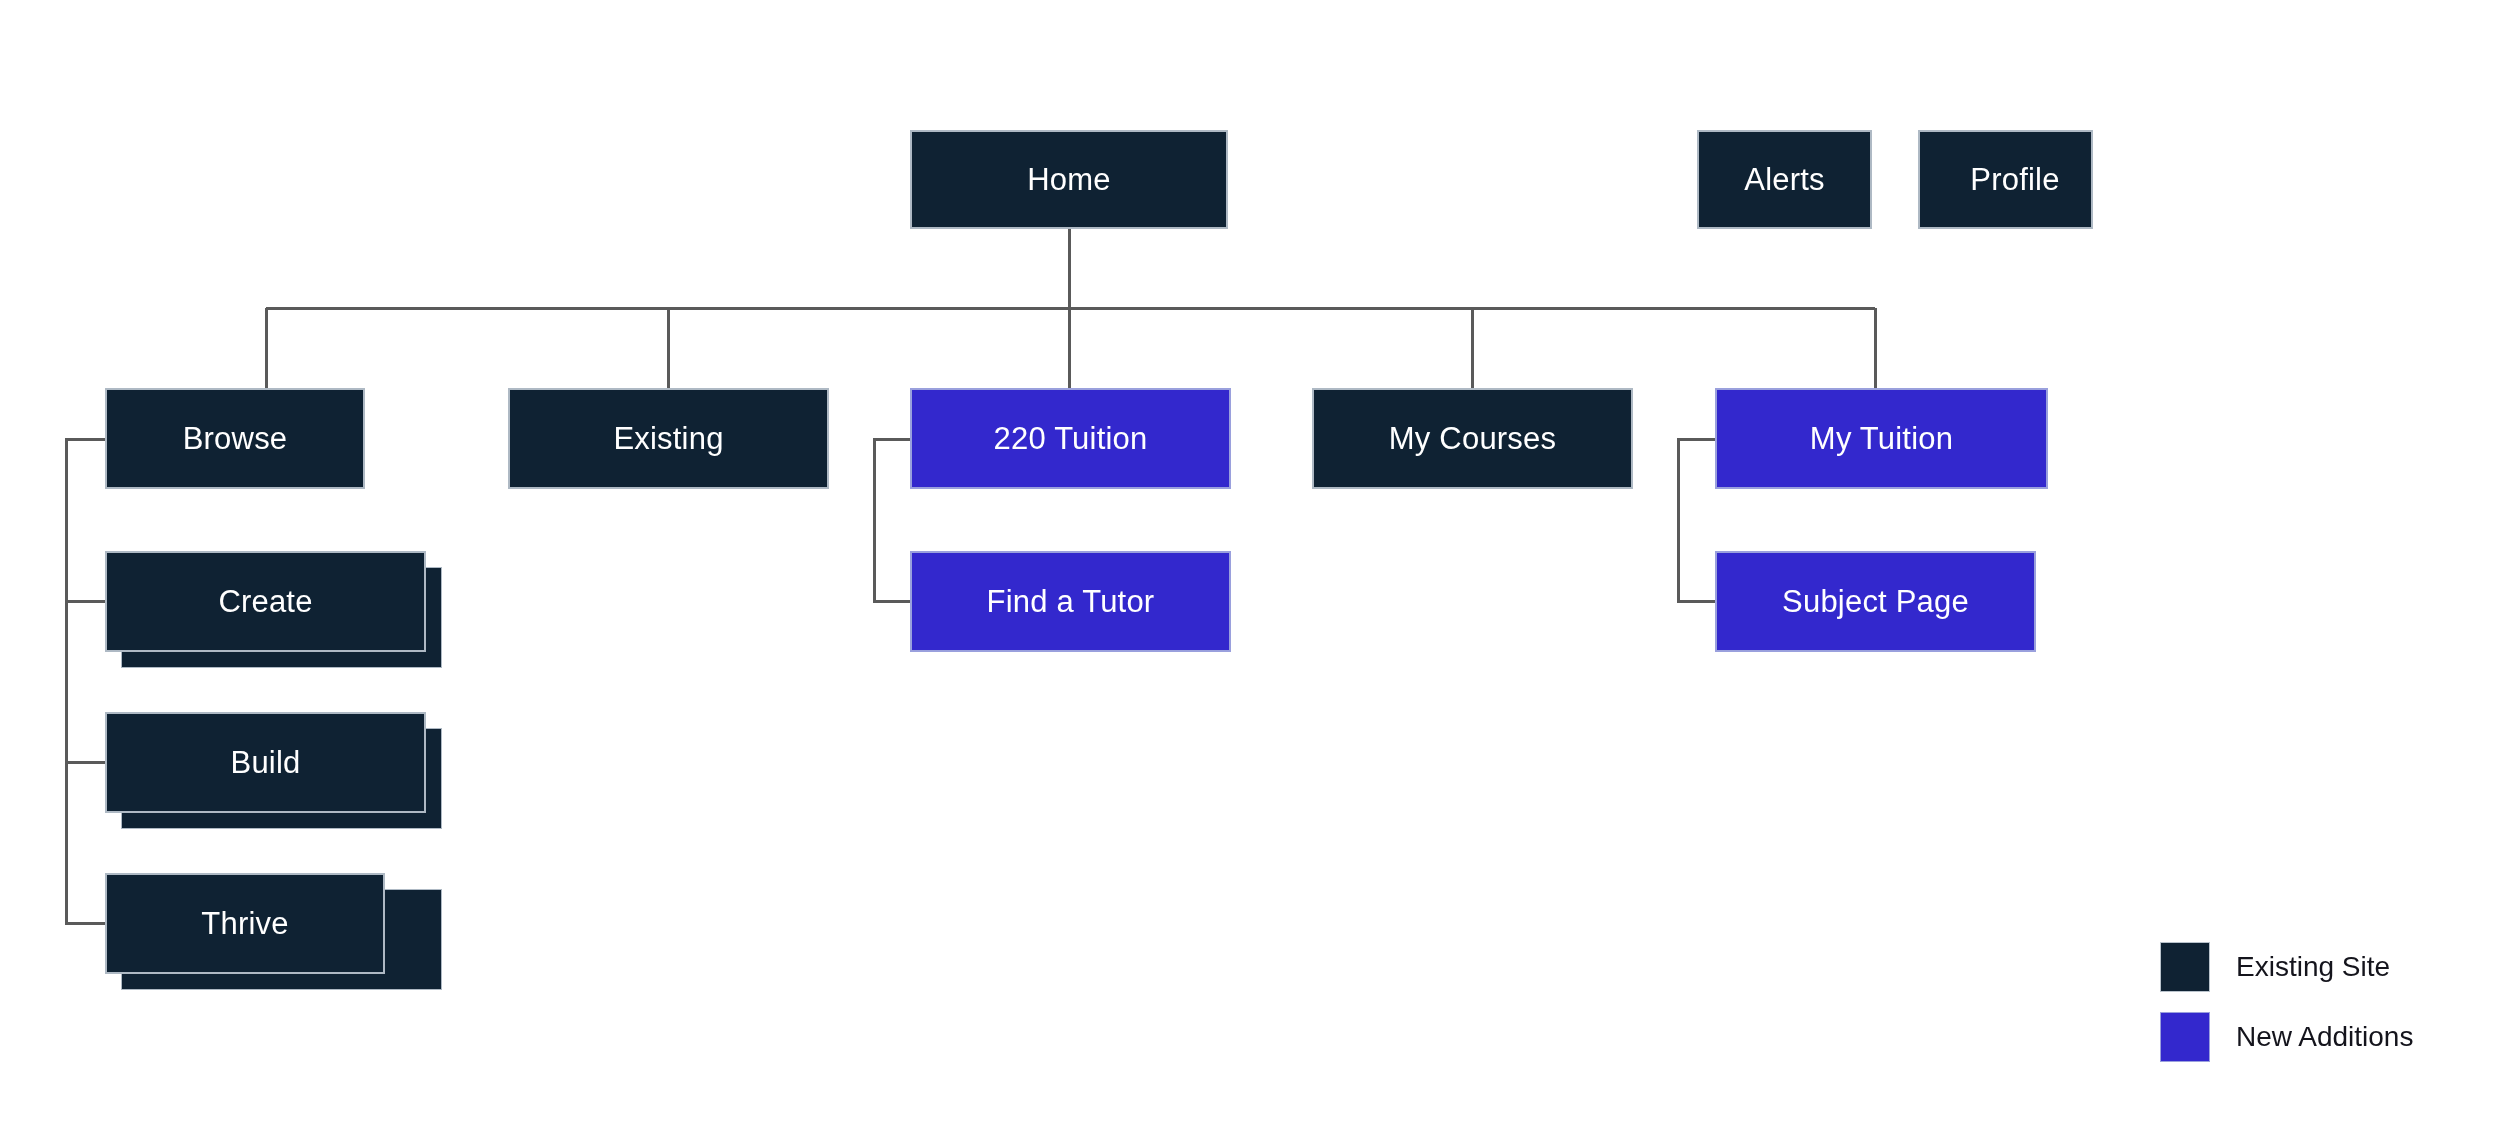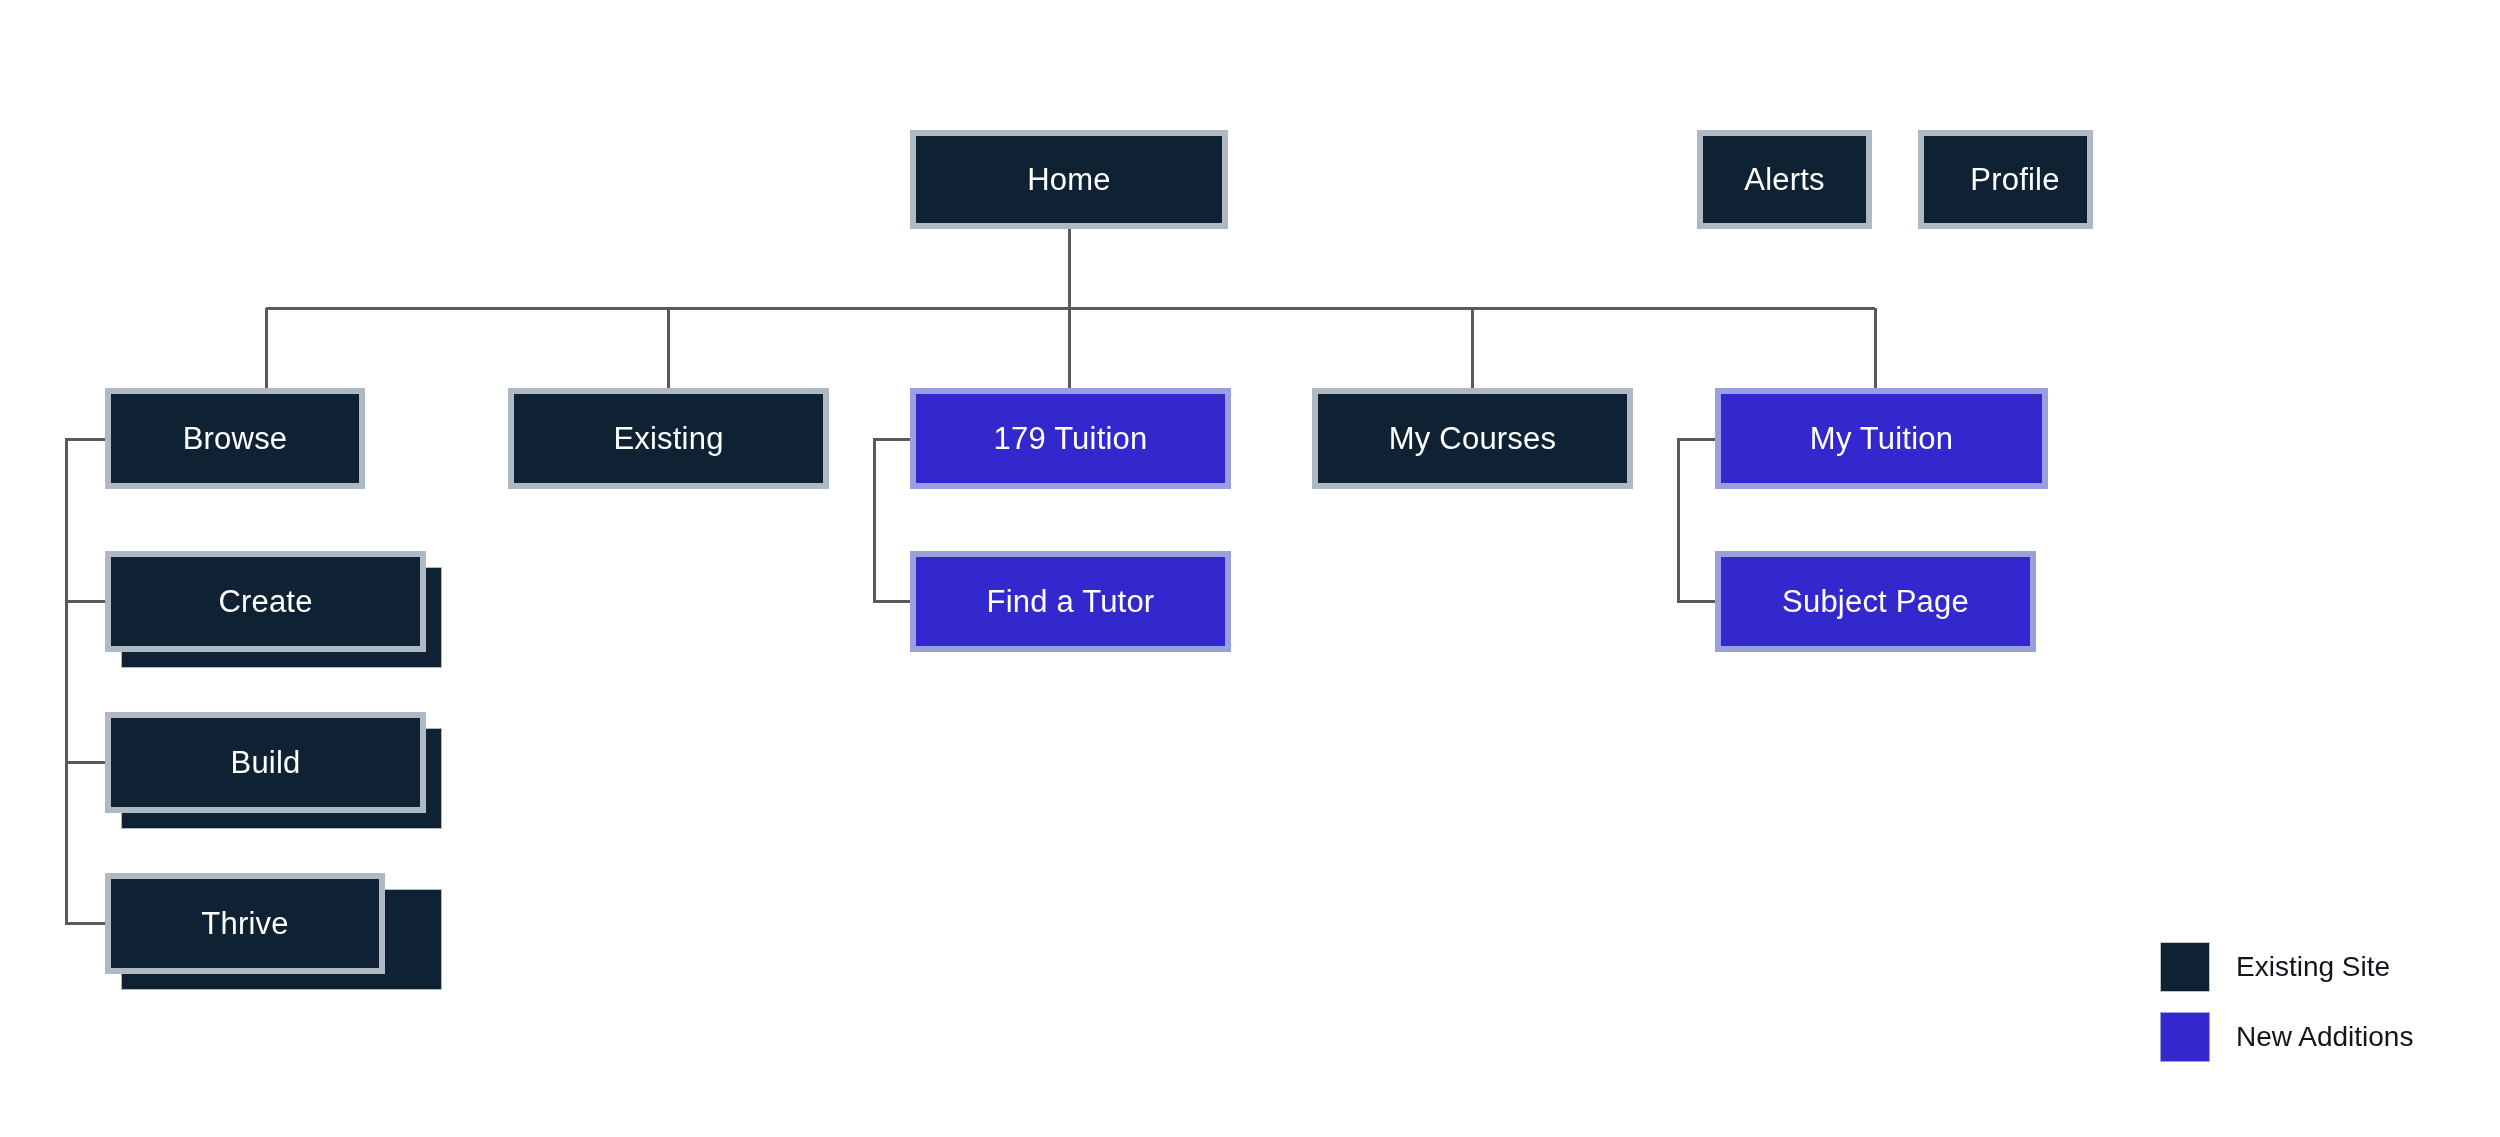--- a/index.html
+++ b/index.html
@@ -38,21 +38,21 @@
     box-sizing: border-box;
     display: flex;
     align-items: center;
     justify-content: center;
     color: #ffffff;
     font-size: 31px;
     font-weight: 400;
     letter-spacing: 0.2px;
     line-height: 1;
     white-space: nowrap;
-    border: 6px solid #f97316;
+    border: 2px solid #f97316;
   }
   .node.existing {
     background: #0F2233;
     border-color: #aeb9c4;
   }
   .node.addition {
     background: #3328CD;
     border-color: #9aa0dd;
   }
 
@@ -125,21 +125,21 @@
   <div class="node existing" style="left:910px; top:130px; width:318px; height:99px;">Home</div>
 
   <div class="node existing" style="left:1697px; top:130px; width:175px; height:99px;">Alerts</div>
 
   <div class="node existing" style="left:1918px; top:130px; width:175px; height:99px;padding-left:19px;">Profile</div>
 
   <div class="node existing" style="left:105px; top:388px; width:260px; height:101px;">Browse</div>
 
   <div class="node existing" style="left:508px; top:388px; width:321px; height:101px;">Existing</div>
 
-  <div class="node addition" style="left:910px; top:388px; width:321px; height:101px;">179 Tuition</div>
+  <div class="node addition" style="left:910px; top:388px; width:321px; height:101px;">220 Tuition</div>
 
   <div class="node existing" style="left:1312px; top:388px; width:321px; height:101px;">My Courses</div>
 
   <div class="node addition" style="left:1715px; top:388px; width:333px; height:101px;">My Tuition</div>
 
   <div class="stack-shadow" style="left:121px; top:567px; width:321px; height:101px;"></div>
   <div class="node existing" style="left:105px; top:551px; width:321px; height:101px;">Create</div>
 
   <div class="stack-shadow" style="left:121px; top:728px; width:321px; height:101px;"></div>
   <div class="node existing" style="left:105px; top:712px; width:321px; height:101px;">Build</div>

